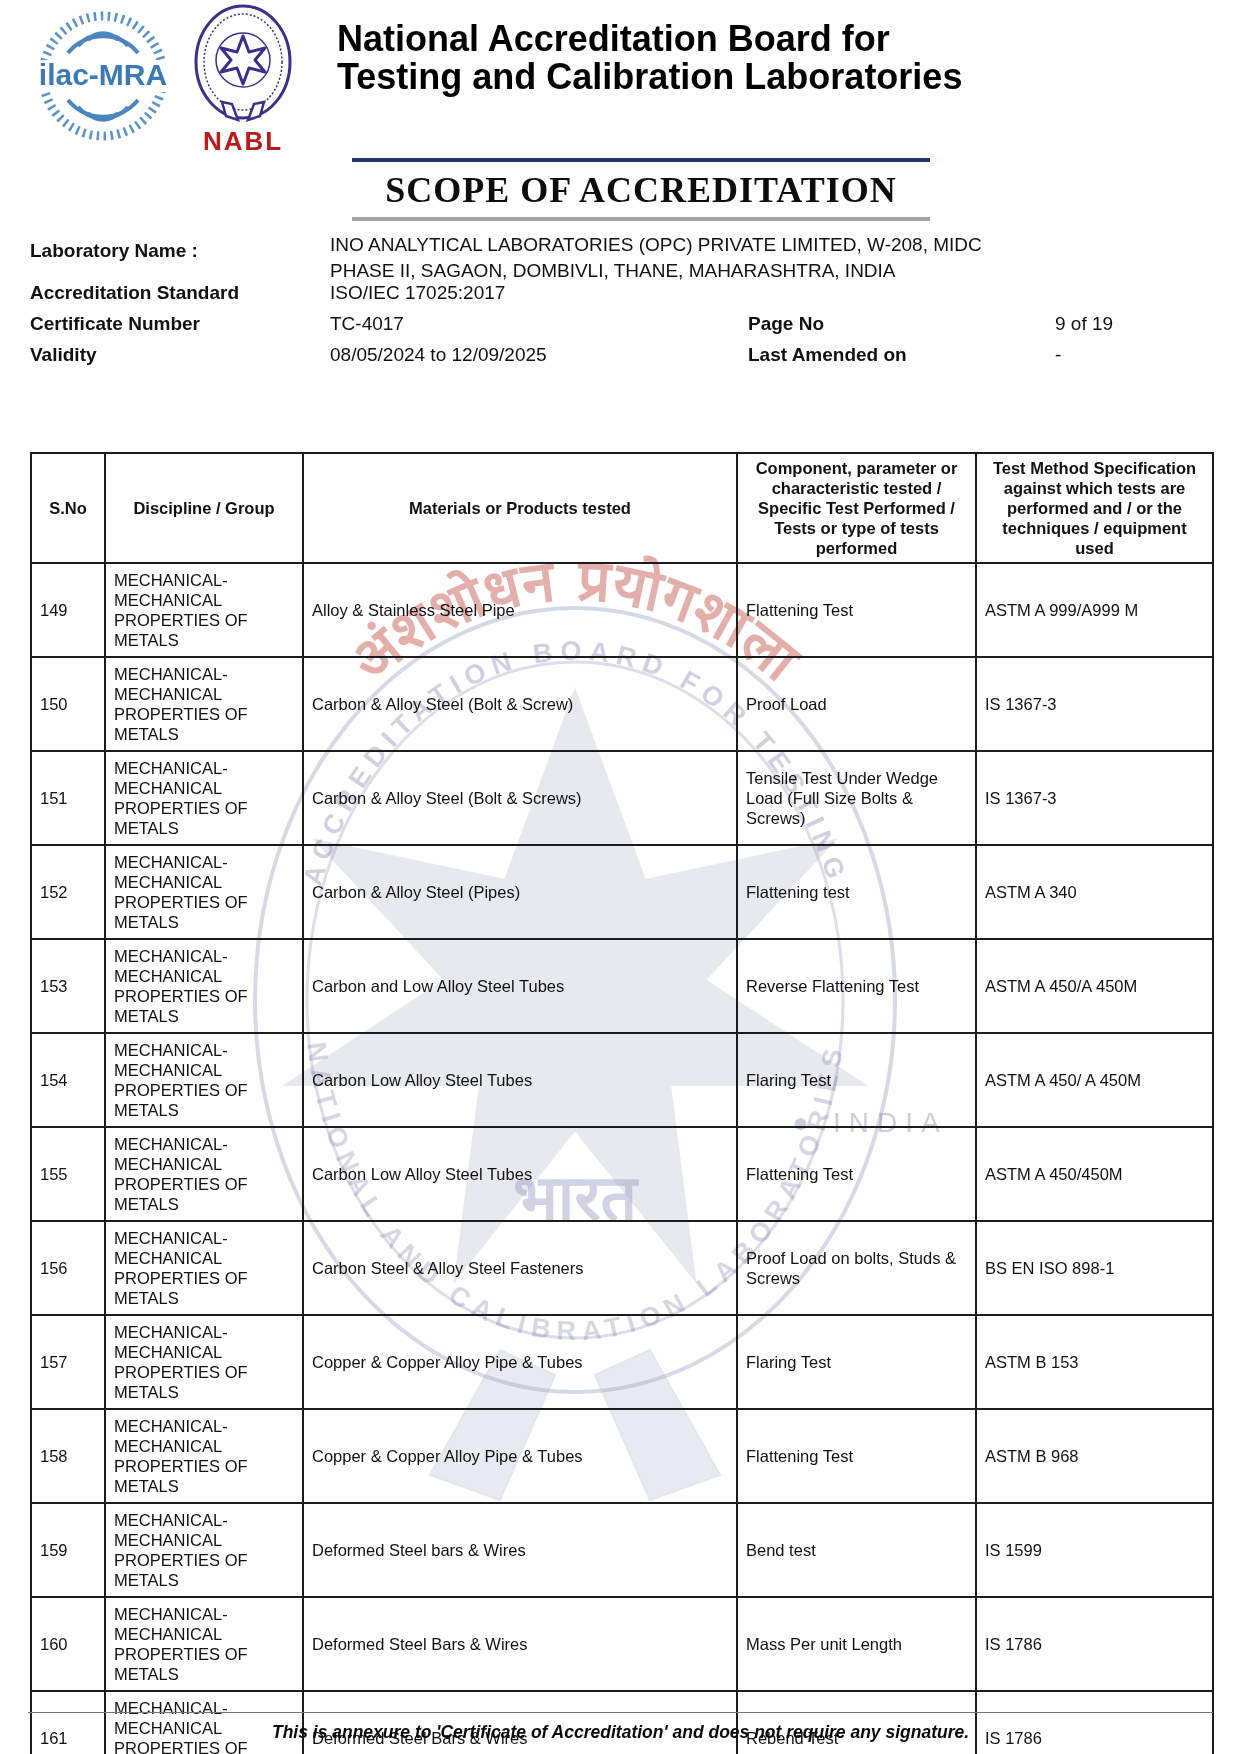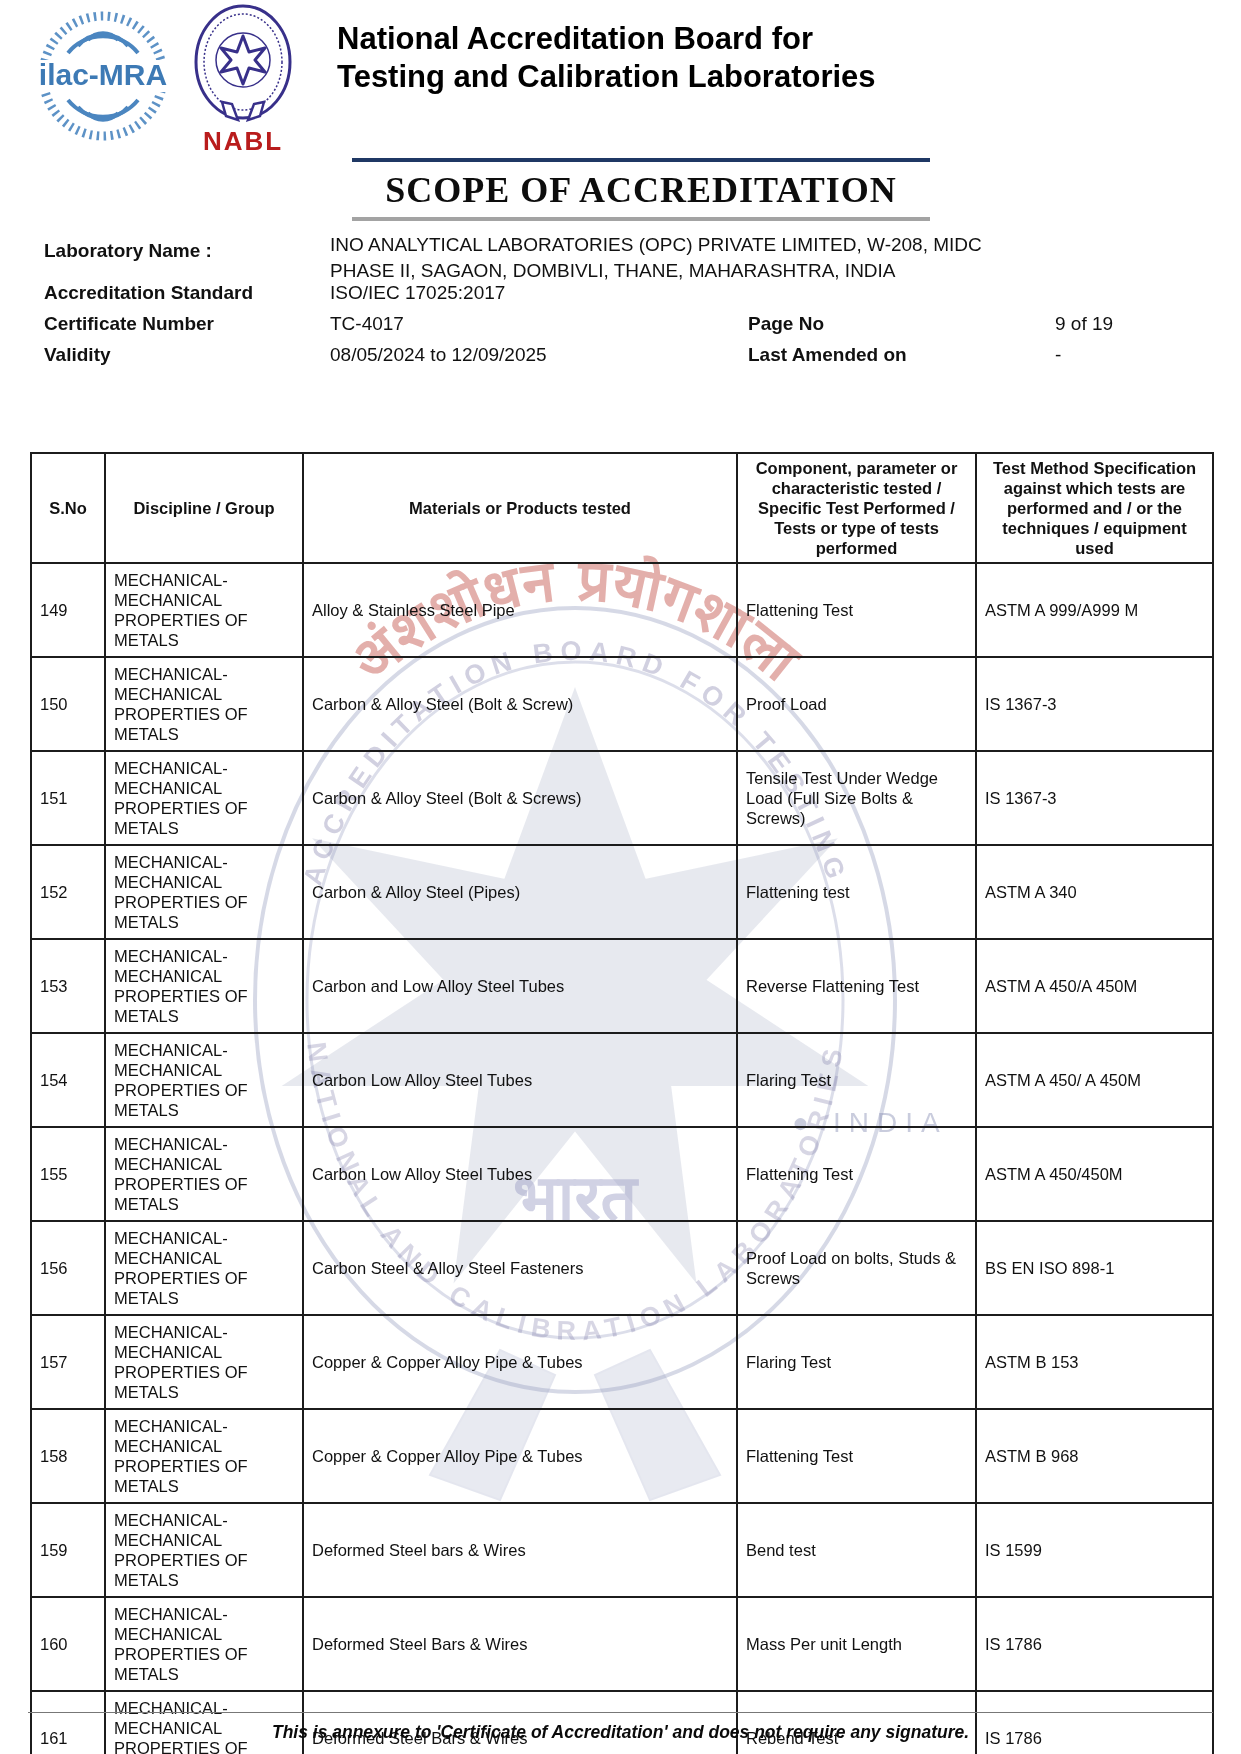--- a/index.html
+++ b/index.html
@@ -8,31 +8,31 @@
     background:#ffffff;overflow:hidden;
     font-family:"Liberation Sans","DejaVu Sans",sans-serif;color:#111;
   }
   
   .watermark{position:absolute;left:170px;top:540px;width:810px;height:980px;z-index:0;pointer-events:none;}
   .wm-devanagari{font-family:"DejaVu Sans",sans-serif;font-weight:bold;}
   
   .ilac-logo{position:absolute;left:28px;top:8px;width:150px;height:138px;}
   .nabl-logo{position:absolute;left:188px;top:4px;width:110px;height:152px;text-align:center;}
   .nabl-logo .nabl-text{font-weight:bold;font-size:26px;letter-spacing:2px;color:#b91c1c;margin-top:-4px;}
-  .org-title{position:absolute;left:337px;top:20px;font-weight:bold;font-size:31px;line-height:38px;color:#000;}
+  .org-title{position:absolute;left:337px;top:20px;font-weight:bold;font-size:36px;line-height:38px;color:#000;}
   .scope-band{
     position:absolute;left:352px;top:158px;width:578px;
     border-top:4px solid #1f3864;border-bottom:4px solid #a3a3a3;
     padding:7px 0 6px 0;text-align:center;
     font-family:"Liberation Serif","DejaVu Serif",serif;
     font-weight:bold;font-size:36px;letter-spacing:1px;color:#0d0d0d;
   }
   
   .info{position:absolute;left:0;top:0;width:100%;z-index:1;font-size:19px;}
-  .info .lbl{position:absolute;left:44px;font-weight:bold;white-space:nowrap;}
+  .info .lbl{position:absolute;left:30px;font-weight:bold;white-space:nowrap;}
   .info .val{position:absolute;left:330px;white-space:nowrap;}
   .info .val.wrap{white-space:normal;width:700px;line-height:26px;}
   .info .lbl-r{position:absolute;left:748px;font-weight:bold;white-space:nowrap;}
   .info .val-r{position:absolute;left:1055px;white-space:nowrap;}
   
   .scope-table{
     position:absolute;left:30px;top:452px;width:1182px;z-index:1;
     border-collapse:collapse;table-layout:fixed;background:transparent;
   }
   .scope-table th,.scope-table td{

